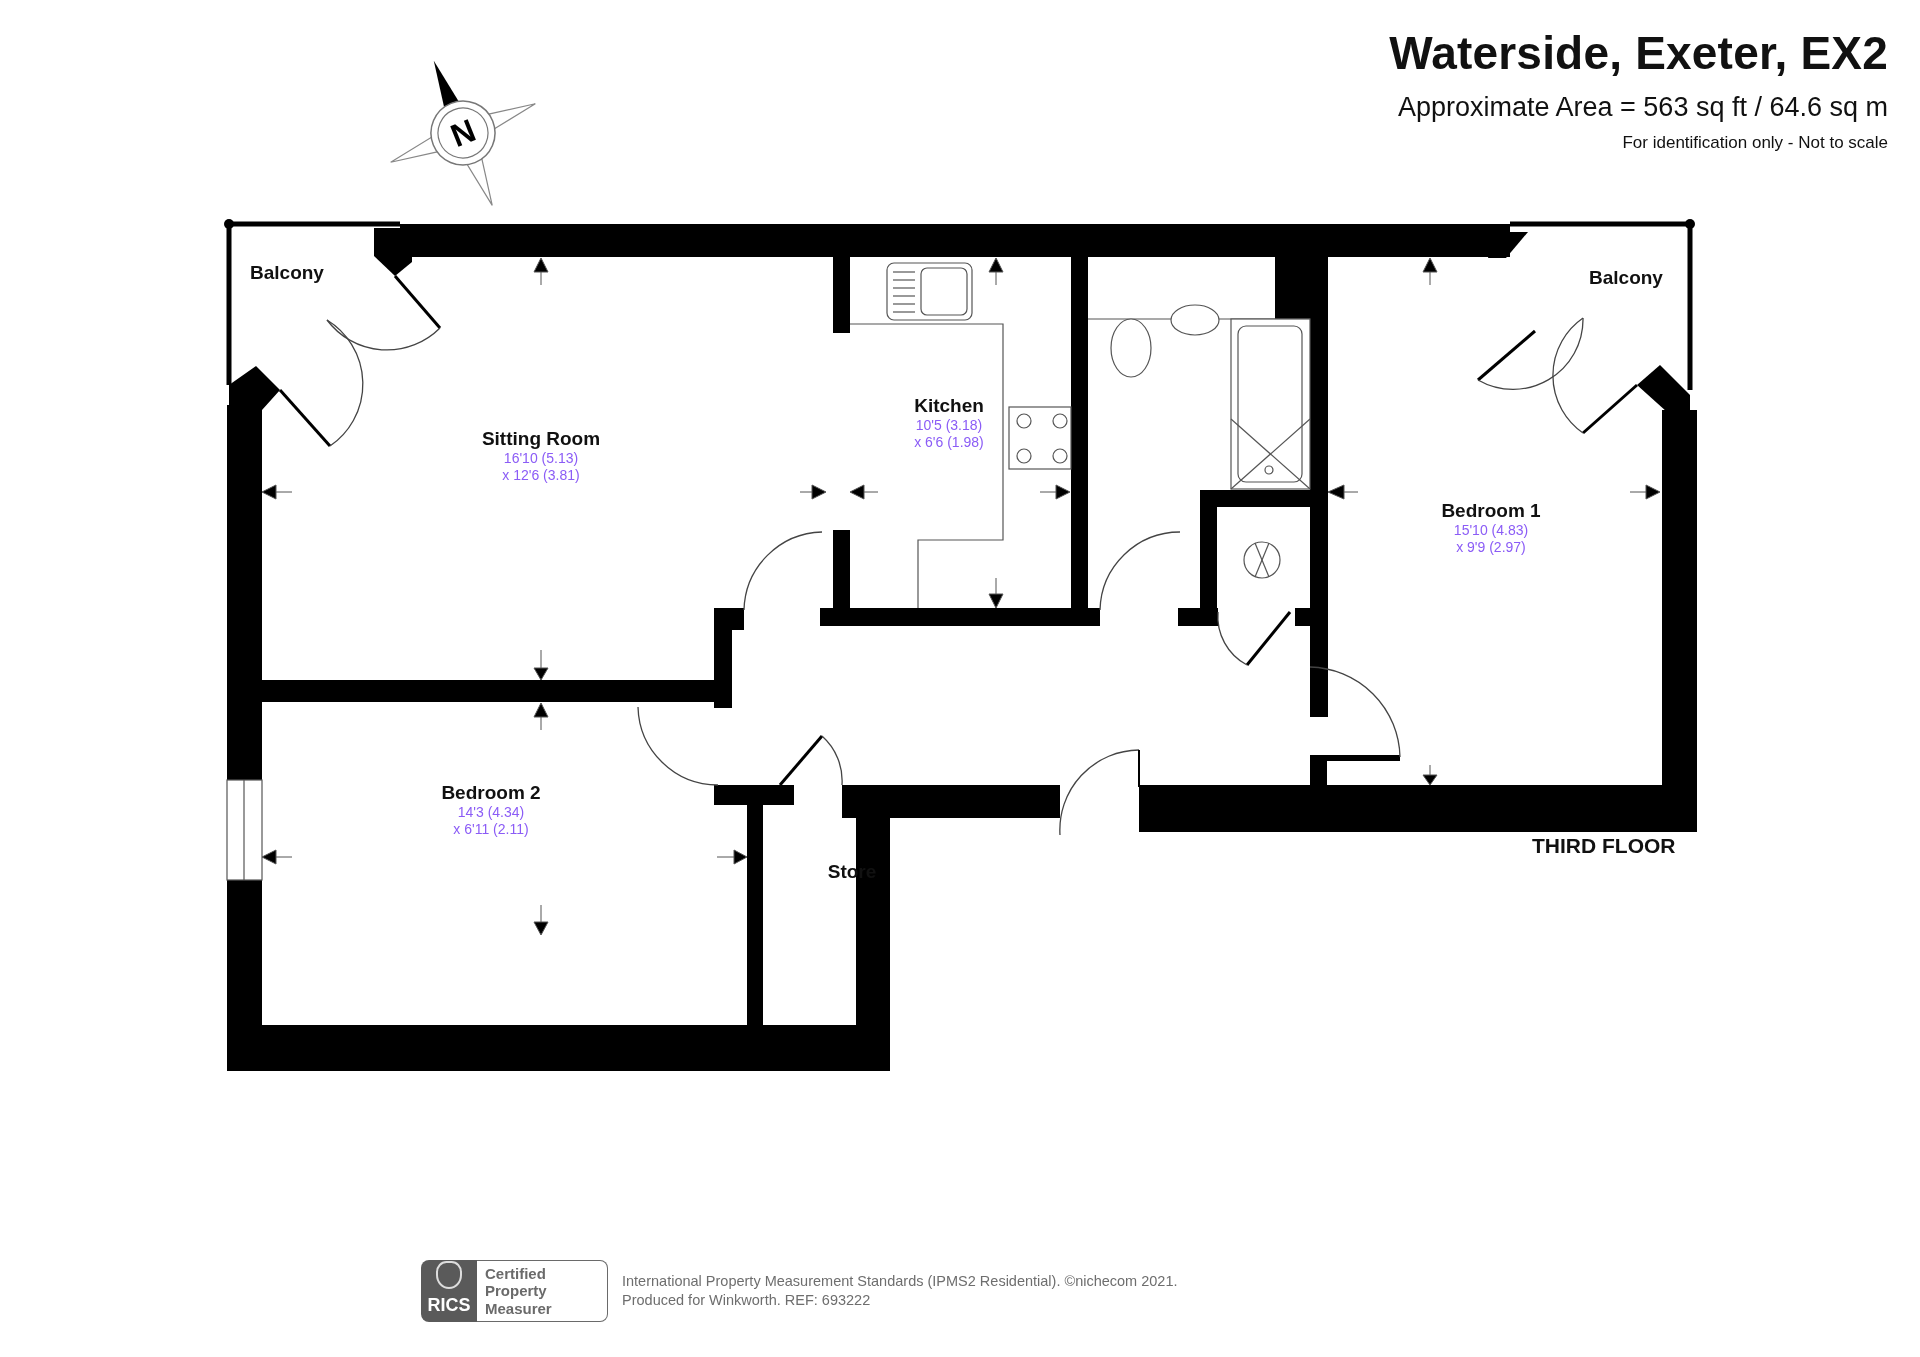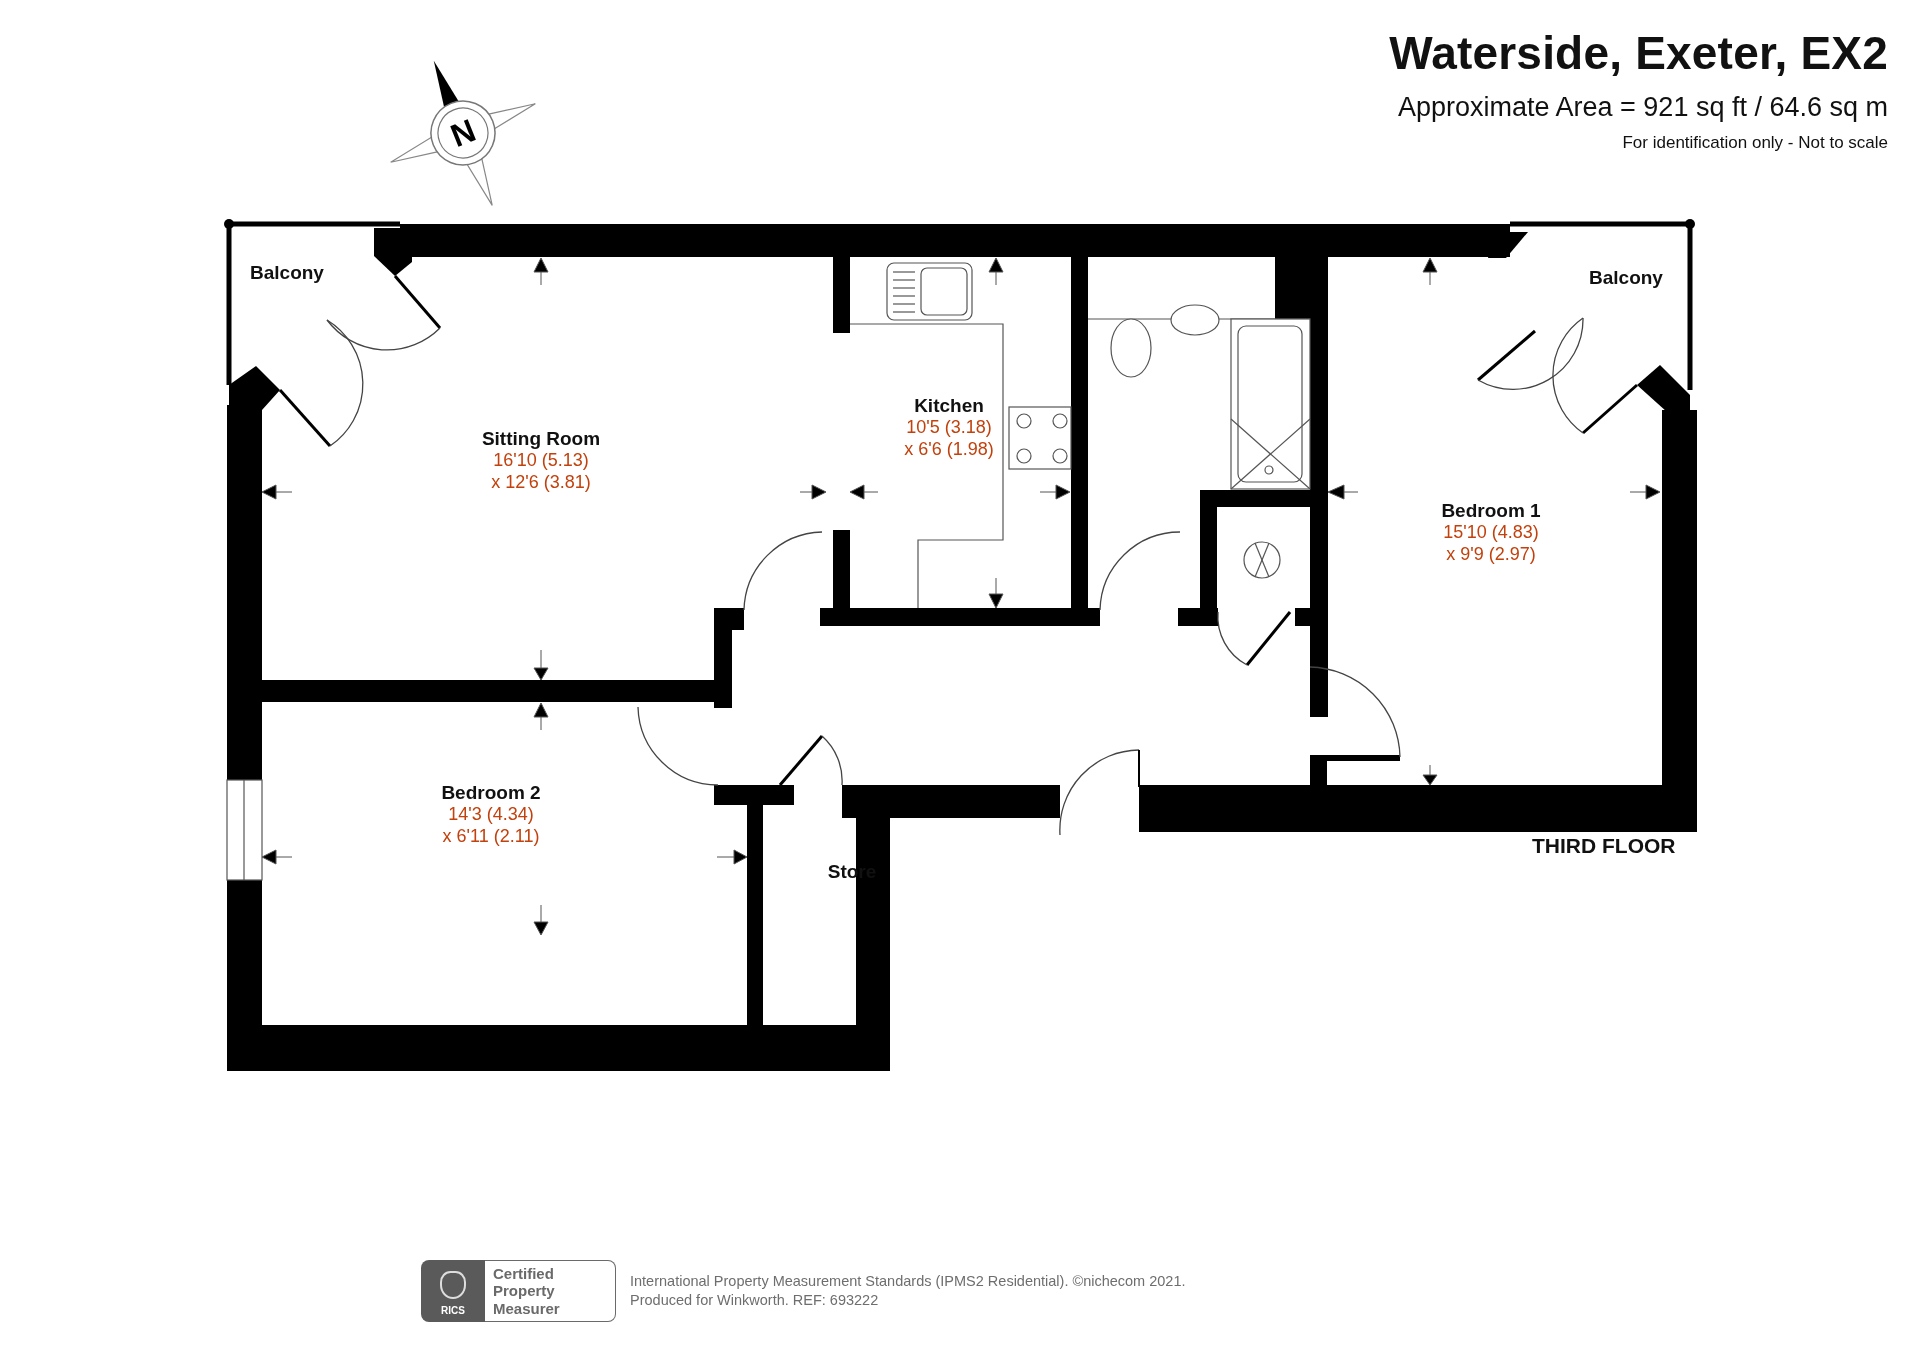--- a/index.html
+++ b/index.html
@@ -4,34 +4,34 @@
 <style>
   html,body{margin:0;padding:0;background:#fff;}
   body{width:1920px;height:1357px;position:relative;overflow:hidden;font-family:"Liberation Sans",sans-serif;color:#111;}
   .hdr{position:absolute;right:32px;text-align:right;}
   .title{top:26px;font-size:46px;font-weight:bold;letter-spacing:0.2px;}
   .area{top:92px;font-size:27px;}
   .note{top:133px;font-size:17px;}
   svg.plan{position:absolute;left:0;top:0;}
   .lbl{position:absolute;text-align:center;white-space:nowrap;transform:translateX(-50%);line-height:1.18;}
   .lbl .nm{font-weight:bold;font-size:19px;}
-  .lbl .dm{font-size:18px;color:#c2410c;}
+  .lbl .dm{font-size:14px;color:#8b5cf6;}
   .flr{position:absolute;left:1532px;top:834px;font-weight:bold;font-size:21px;}
   .bal{position:absolute;font-weight:bold;font-size:19px;}
   .footer{position:absolute;left:421px;top:1260px;display:flex;align-items:stretch;height:62px;}
-  .rics{width:64px;background:#5a5a5a;color:#fff;border-radius:8px 0 0 8px;display:flex;flex-direction:column;align-items:center;justify-content:flex-end;padding-bottom:6px;font-weight:bold;font-size:10px;}
+  .rics{width:56px;background:#5a5a5a;color:#fff;border-radius:8px 0 0 8px;display:flex;flex-direction:column;align-items:center;justify-content:flex-end;padding-bottom:6px;font-weight:bold;font-size:18px;}
   .rics .lion{width:22px;height:24px;border:2px solid #ddd;border-radius:40% 40% 50% 50%;margin-bottom:6px;}
   .cpm{border:1.5px solid #6a6a6a;border-left:none;border-radius:0 8px 8px 0;width:114px;padding:11px 8px;font-weight:bold;color:#6a6a6a;font-size:15px;line-height:1.15;display:flex;flex-direction:column;justify-content:center;}
   .ftxt{margin-left:14px;color:#6e6e6e;font-size:14.5px;line-height:1.28;display:flex;flex-direction:column;justify-content:center;}
 </style>
 </head>
 <body>
 
 <div class="hdr title">Waterside, Exeter, EX2</div>
-<div class="hdr area">Approximate Area = 921 sq ft / 64.6 sq m</div>
+<div class="hdr area">Approximate Area = 563 sq ft / 64.6 sq m</div>
 <div class="hdr note">For identification only - Not to scale</div>
 
 <svg class="plan" width="1920" height="1357" viewBox="0 0 1920 1357">
 
   <g transform="translate(463,133) rotate(-22)">
     <polygon points="0,-78 11,-12 0,-10 -11,-12" fill="#000"></polygon>
     <polygon points="0,78 11,12 -11,12" fill="#fff" stroke="#888" stroke-width="1.2"></polygon>
     <polygon points="-78,0 -12,-11 -12,11" fill="#fff" stroke="#888" stroke-width="1.2"></polygon>
     <polygon points="78,0 12,-11 12,11" fill="#fff" stroke="#888" stroke-width="1.2"></polygon>
     <circle r="32" fill="#fff" stroke="#777" stroke-width="1.5"></circle>

